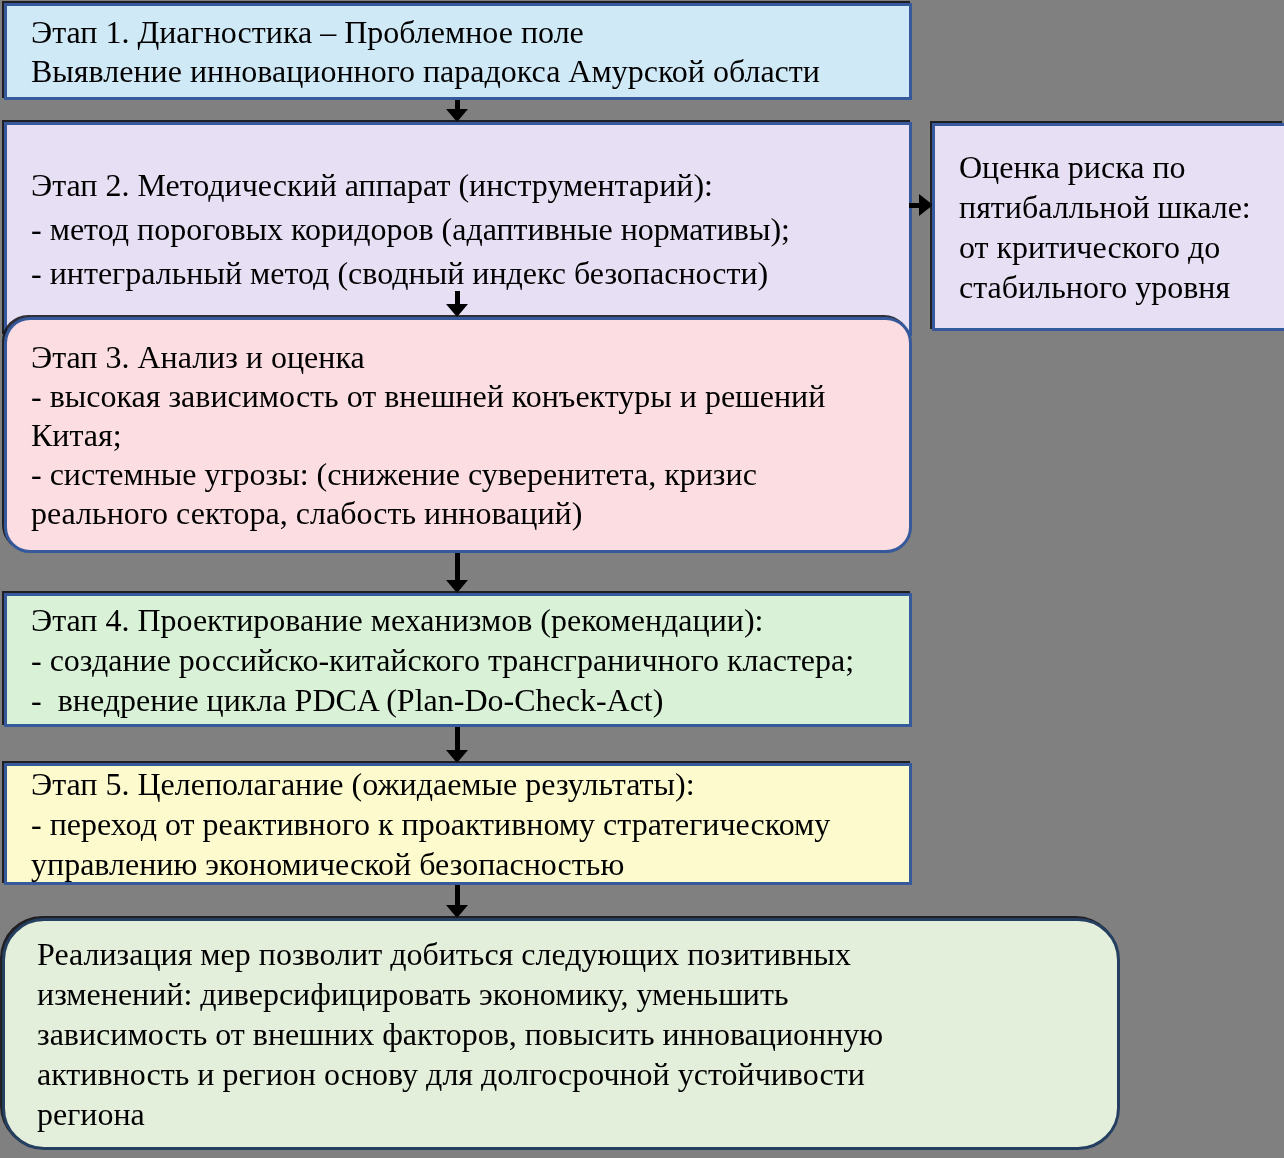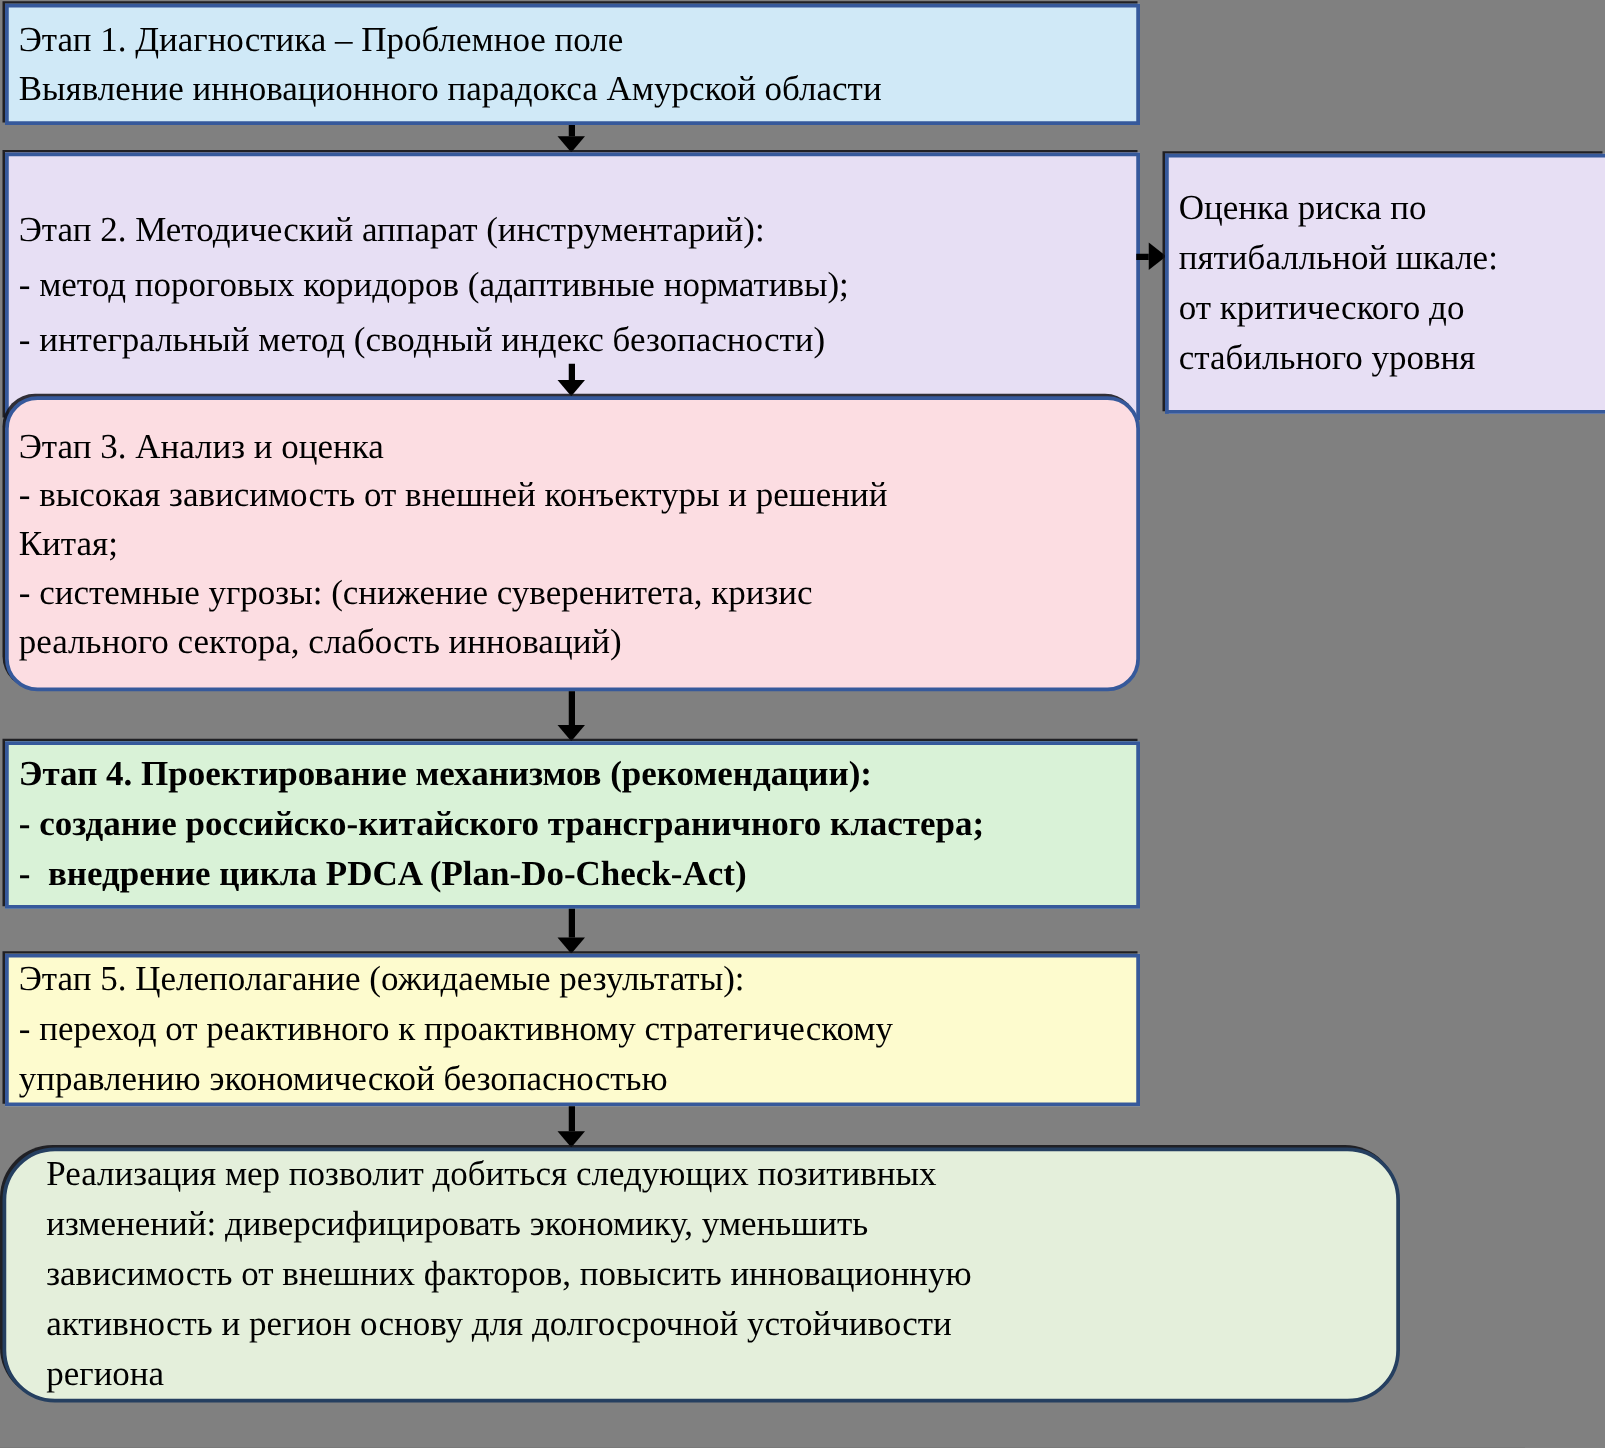--- a/index.html
+++ b/index.html
@@ -15,39 +15,39 @@
     overflow: hidden;
     color: #000;
   }
   .box {
     position: absolute;
     box-sizing: border-box;
     border: 3px solid #36599b;
     display: flex;
     flex-direction: column;
     justify-content: center;
-    padding: 4px 8px;
-    font-size: 28px;
+    padding: 4px 24px;
+    font-size: 32px;
     line-height: 39px;
     box-shadow: -2px -2px 0 0 rgba(15,15,20,0.85);
     overflow: hidden;
   }
   .line { white-space: pre; }
 
   #step1 { left: 4px;  top: 3px;   width: 908px; height: 97px;  background: #d0e9f7; }
   #step2 { left: 4px;  top: 122px; width: 908px; height: 214px; background: #e7dff4; line-height: 44px; }
   #step3 { left: 4px;  top: 317px; width: 908px; height: 236px; background: #fcdde2; border-radius: 26px; }
-  #step4 { left: 4px;  top: 593px; width: 908px; height: 134px; background: #d9f2d7; line-height: 40px; font-weight: bold; }
+  #step4 { left: 4px;  top: 593px; width: 908px; height: 134px; background: #d9f2d7; line-height: 40px; }
   #step5 { left: 4px;  top: 763px; width: 908px; height: 122px; background: #fdfbce; line-height: 40px; }
   #sidenote {
     left: 932px; top: 123px; width: 352px; height: 208px;
     background: #e7dff4; border-right: none; line-height: 40px;
   }
   #result {
-    left: 2px; top: 918px; width: 1118px; height: 204px;
+    left: 2px; top: 918px; width: 1118px; height: 232px;
     background: #e4efdb; border: 3px solid #253f60; border-radius: 42px;
     line-height: 40px; padding-left: 32px;
   }
 
   .arrow-down {
     position: absolute;
     width: 22px;
     display: flex;
     flex-direction: column;
     align-items: center;

